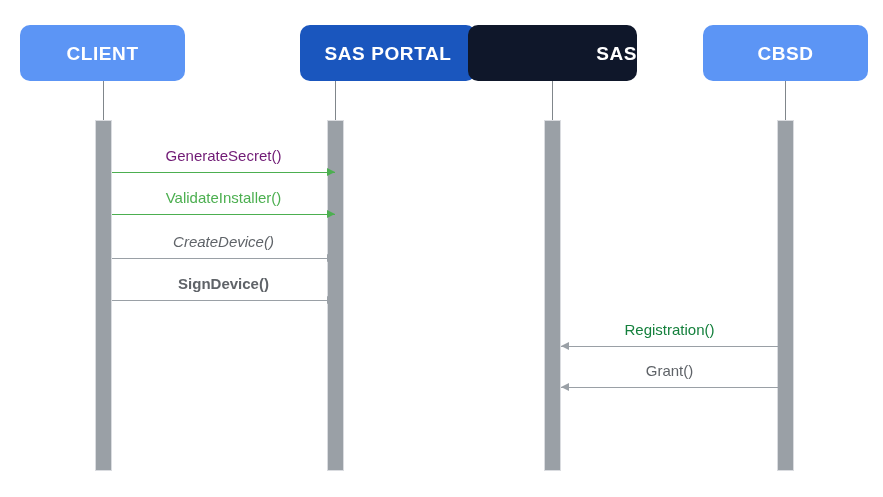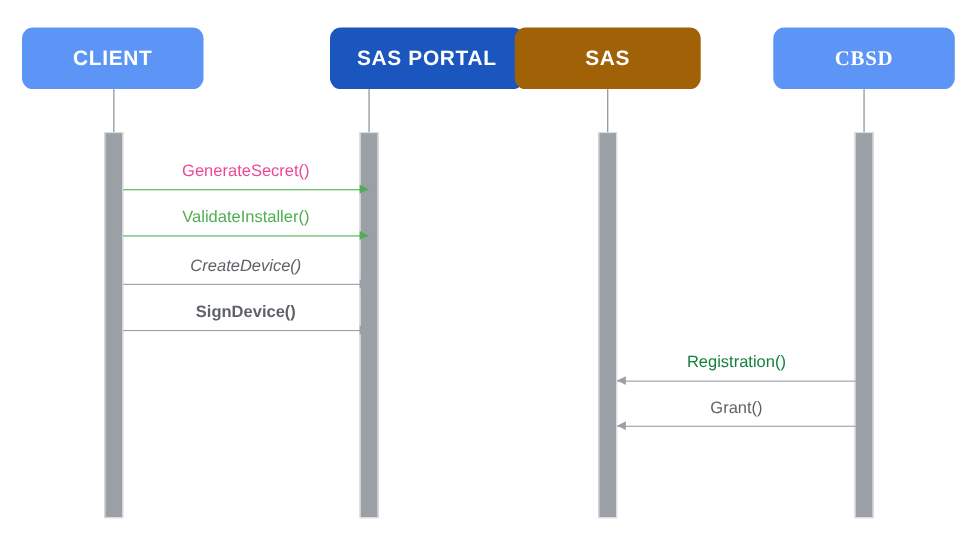--- a/index.html
+++ b/index.html
@@ -101,32 +101,32 @@
     <div class="participant-box" style="left: 20px; top: 25px; width: 165px; height: 56px; background: rgb(92, 149, 245);">
       <span class="participant-label">CLIENT</span>
     </div>
     <div class="lifeline" style="left: 335px; top: 81px; height: 39px; background: rgb(128, 134, 139);"></div>
     <div class="activation-bar" style="left: 327px; top: 120px; width: 17px; height: 351px; background: rgb(154, 160, 166); border-color: rgb(218, 220, 224);"></div>
     <div class="participant-box" style="left: 252px; top: 25px; width: 176px; height: 56px; background: rgb(26, 86, 190); margin-left: 48px;">
       <span class="participant-label">SAS PORTAL</span>
     </div>
     <div class="lifeline" style="left: 552px; top: 81px; height: 39px; background: rgb(128, 134, 139);"></div>
     <div class="activation-bar" style="left: 544px; top: 120px; width: 17px; height: 351px; background: rgb(154, 160, 166); border-color: rgb(218, 220, 224);"></div>
-    <div class="participant-box" style="left: 468px; top: 25px; width: 169px; height: 56px; background: #a16207;">
+    <div class="participant-box" style="left: 468px; top: 25px; width: 169px; height: 56px; background: #0f172a; justify-content: flex-end;">
       <span class="participant-label">SAS</span>
     </div>
     <div class="lifeline" style="left: 785px; top: 81px; height: 39px; background: rgb(128, 134, 139);"></div>
     <div class="activation-bar" style="left: 777px; top: 120px; width: 17px; height: 351px; background: rgb(154, 160, 166); border-color: rgb(218, 220, 224);"></div>
-    <div class="participant-box" style="left: 703px; top: 25px; width: 165px; height: 56px; background: rgb(92, 149, 245); font-family: Liberation Serif, serif;">
+    <div class="participant-box" style="left: 703px; top: 25px; width: 165px; height: 56px; background: rgb(92, 149, 245);">
       <span class="participant-label">CBSD</span>
     </div>
     <div class="message dir-right" style="left: 112px; top: 172px; width: 223px;">
       <div class="message-line" style="background: rgb(76, 175, 80);"></div>
       <div class="message-head" style="border-left-color: rgb(76, 175, 80);"></div>
-      <div class="message-label" style="color: #ec4899;">GenerateSecret()</div>
+      <div class="message-label" style="color: #701a75;">GenerateSecret()</div>
     </div>
     <div class="message dir-right" style="left: 112px; top: 214px; width: 223px;">
       <div class="message-line" style="background: rgb(76, 175, 80);"></div>
       <div class="message-head" style="border-left-color: rgb(76, 175, 80);"></div>
       <div class="message-label" style="color: rgb(76, 175, 80); margin-top: 16px;">ValidateInstaller()</div>
     </div>
     <div class="message dir-right" style="left: 112px; top: 258px; width: 223px;">
       <div class="message-line" style="background: rgb(154, 160, 166);"></div>
       <div class="message-head" style="border-left-color: rgb(154, 160, 166);"></div>
       <div class="message-label" style="color: rgb(95, 99, 104); font-style: italic;">CreateDevice()</div>

